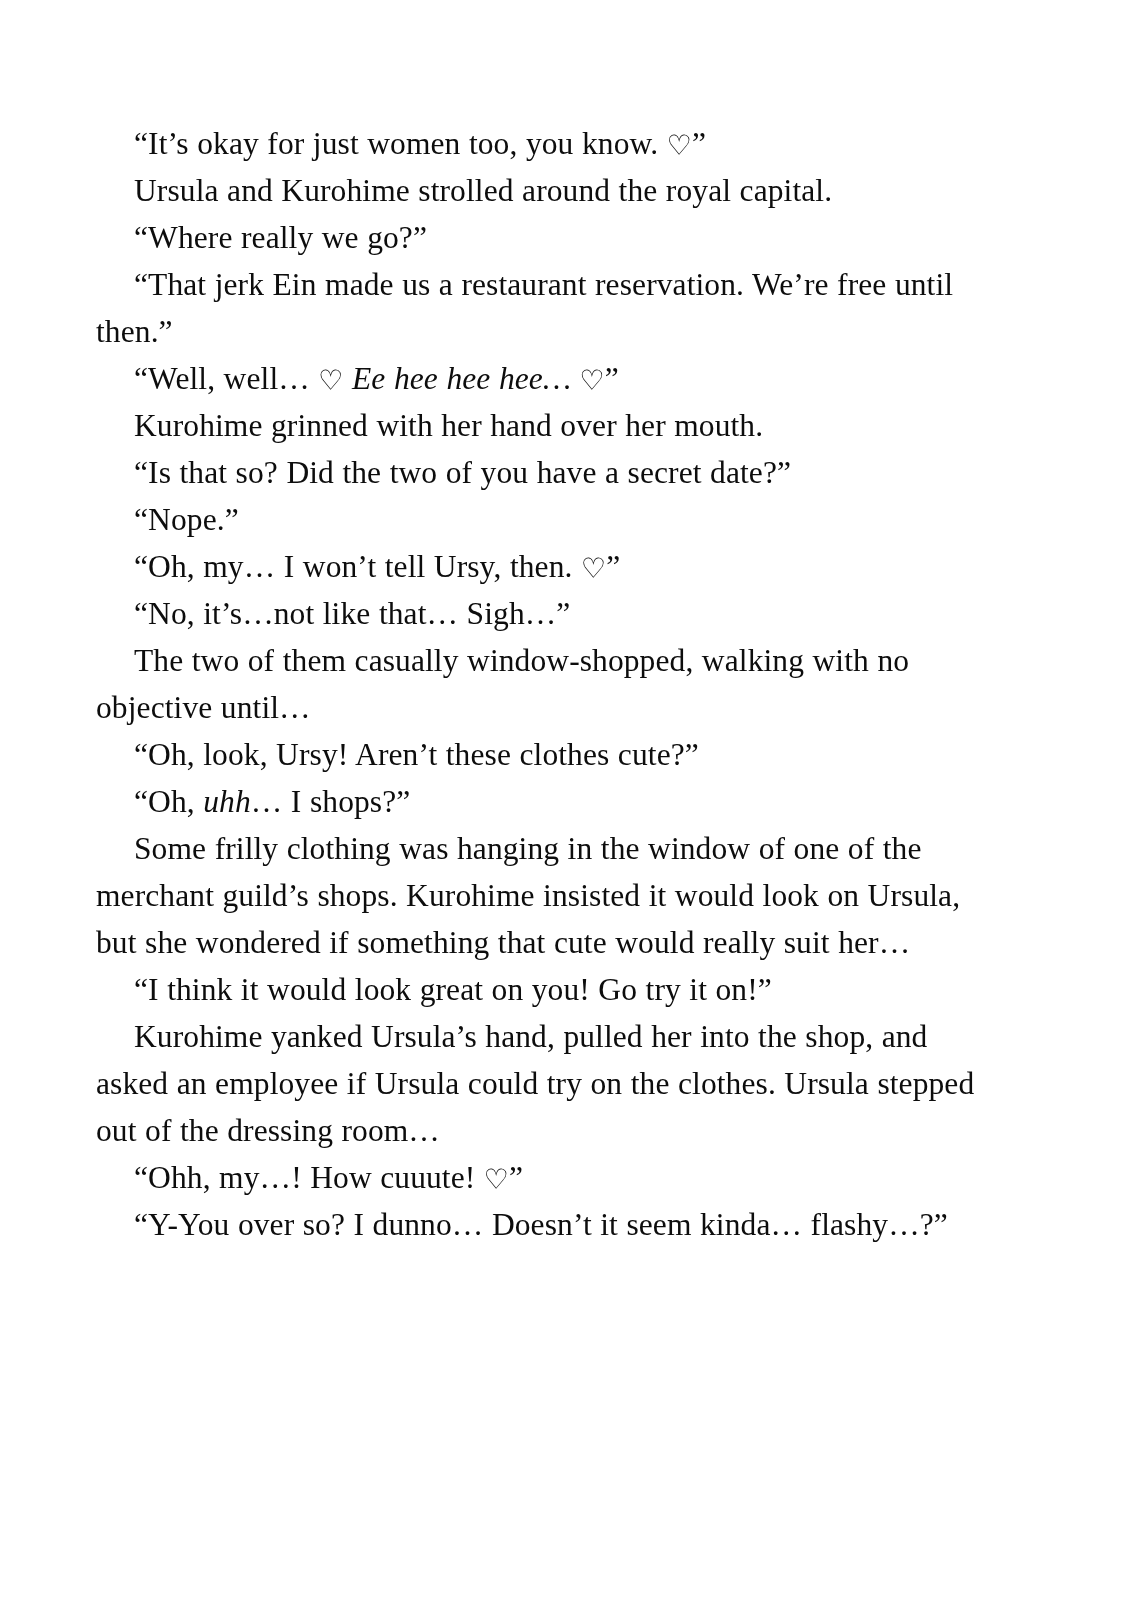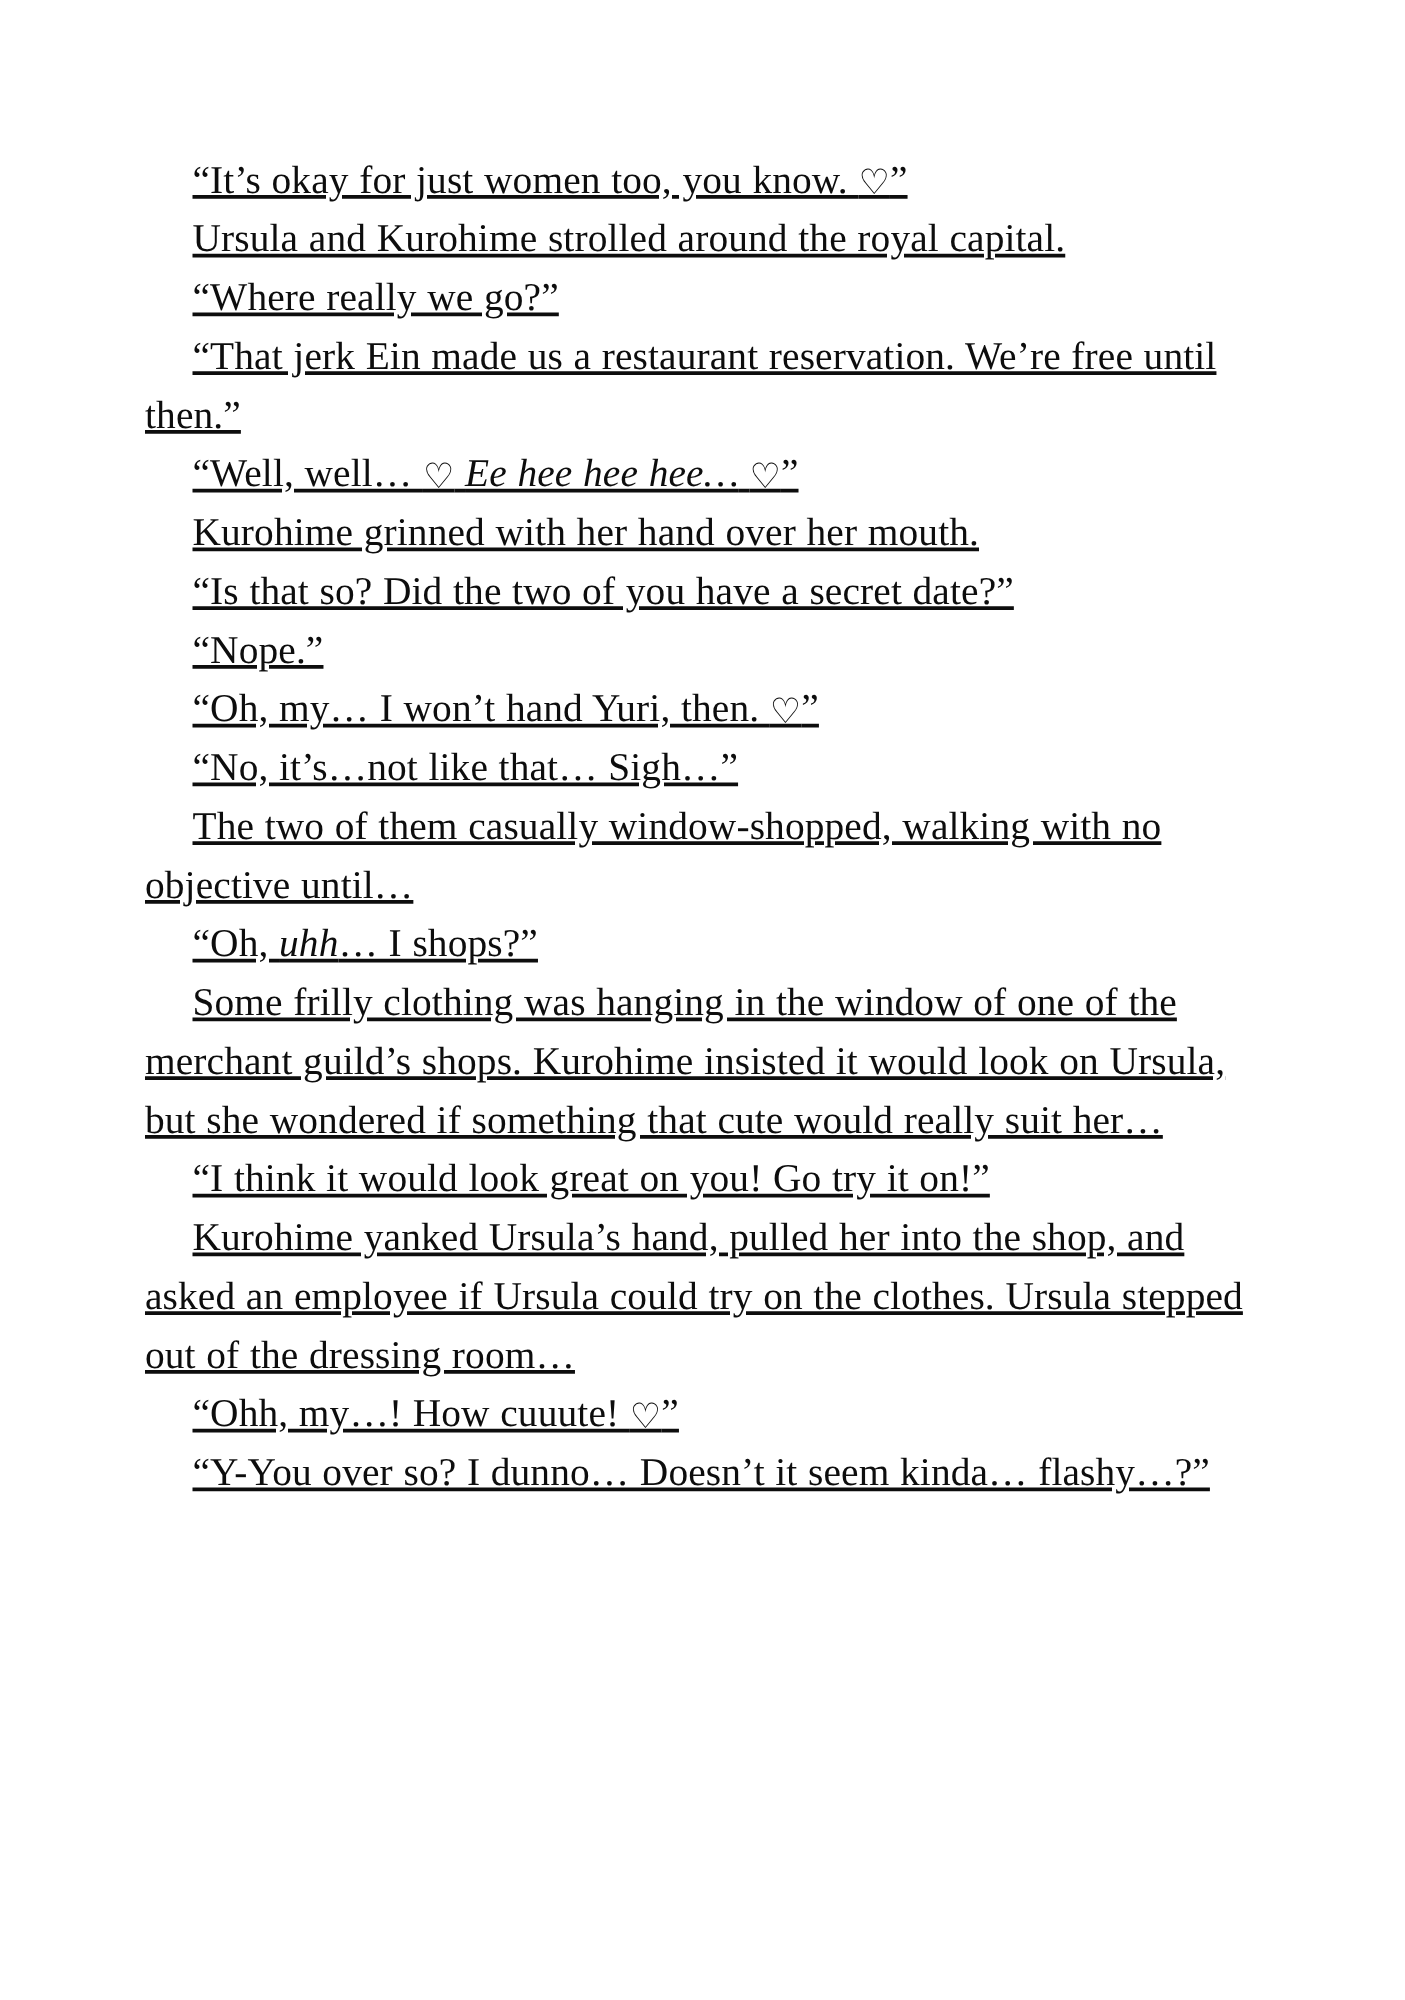--- a/index.html
+++ b/index.html
@@ -10,24 +10,23 @@
   body {
     width: 1124px;
     height: 1600px;
     position: relative;
     font-family: "Liberation Serif", "DejaVu Serif", serif;
     color: #0d0d0d;
     overflow: hidden;
   }
   .page {
     position: absolute;
-    left: 116px;
+    left: 96px;
     top: 120px;
     width: 900px;
-    text-decoration: underline;
   }
   .body-text {
     font-size: 31.5px;
     line-height: 47px;
     text-align: left;
     letter-spacing: 0.1px;
     word-spacing: 0.5px;
   }
   p {
     margin: 0;
@@ -53,23 +52,24 @@
 <div class="page">
   <div class="body-text" id="body-text">
       <p class="indent"><span>“It’s okay for just women too, you know. </span><span class="heart">♡</span><span>”</span></p>
       <p class="indent"><span>Ursula and Kurohime strolled around the royal capital.</span></p>
       <p class="indent"><span>“Where really we go?”</span></p>
       <p class="indent"><span>“That jerk Ein made us a restaurant reservation. We’re free until then.”</span></p>
       <p class="indent"><span>“Well, well… </span><span class="heart">♡</span><span> </span><em>Ee hee hee hee…</em><span> </span><span class="heart">♡</span><span>”</span></p>
       <p class="indent"><span>Kurohime grinned with her hand over her mouth.</span></p>
       <p class="indent"><span>“Is that so? Did the two of you have a secret date?”</span></p>
       <p class="indent"><span>“Nope.”</span></p>
-      <p class="indent"><span>“Oh, my… I won’t hand Yuri, then. </span><span class="heart">♡</span><span>”</span></p>
+      <p class="indent"><span>“Oh, my… I won’t tell Ursy, then. </span><span class="heart">♡</span><span>”</span></p>
       <p class="indent"><span>“No, it’s…not like that… Sigh…”</span></p>
       <p class="indent"><span>The two of them casually window-shopped, walking with no objective until…</span></p>
+      <p class="indent"><span>“Oh, look, Ursy! Aren’t these clothes cute?”</span></p>
       <p class="indent"><span>“Oh, </span><em>uhh</em><span>… I shops?”</span></p>
       <p class="indent"><span>Some frilly clothing was hanging in the window of one of the merchant guild’s shops. Kurohime insisted it would look on Ursula, but she wondered if something that cute would really suit her…</span></p>
       <p class="indent"><span>“I think it would look great on you! Go try it on!”</span></p>
       <p class="indent"><span>Kurohime yanked Ursula’s hand, pulled her into the shop, and asked an employee if Ursula could try on the clothes. Ursula stepped out of the dressing room…</span></p>
       <p class="indent"><span>“Ohh, my…! How cuuute! </span><span class="heart">♡</span><span>”</span></p>
       <p class="indent"><span>“Y-You over so? I dunno… Doesn’t it seem kinda… flashy…?”</span></p>
     </div>
 </div>
 
 </body></html>

